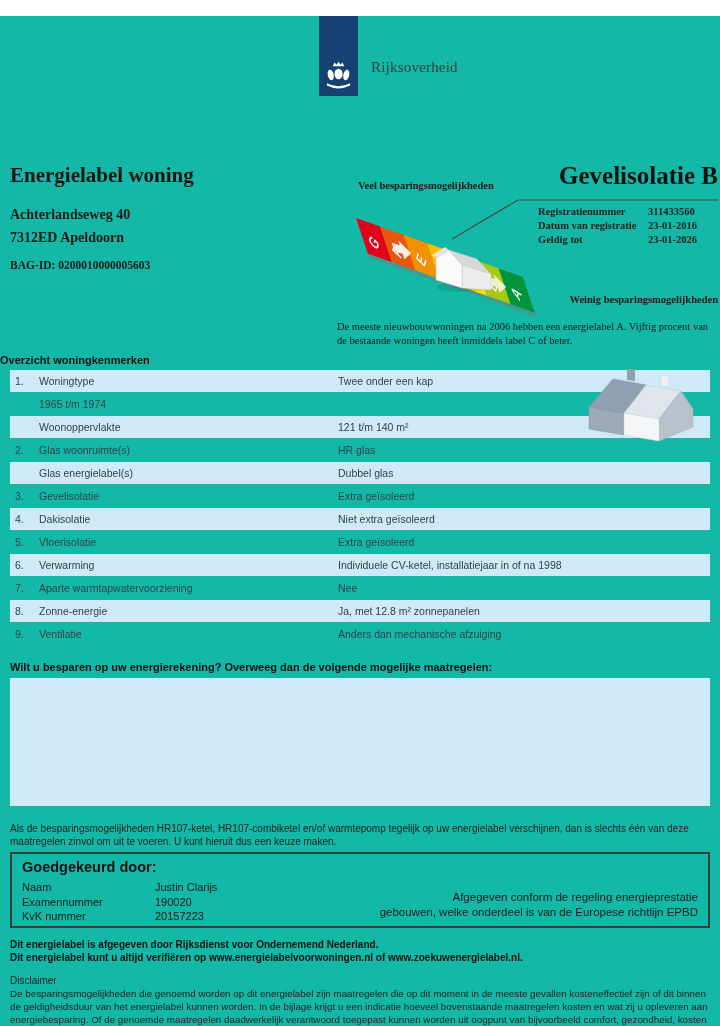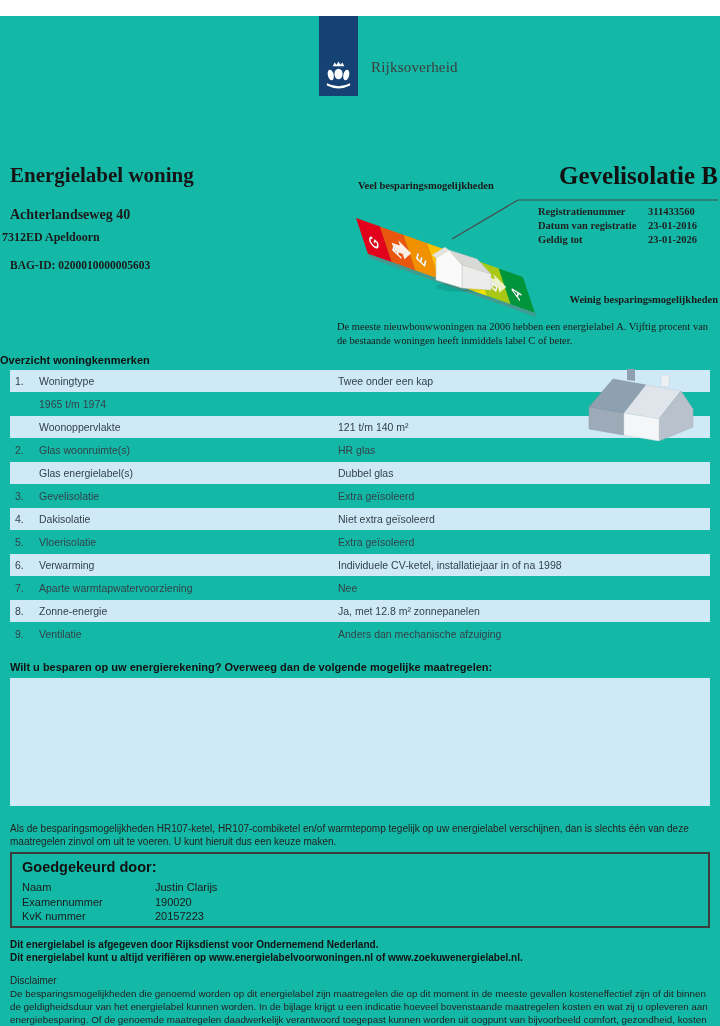--- a/index.html
+++ b/index.html
@@ -9,21 +9,21 @@
 
   
   .logo-rect{position:absolute;left:319px;top:0;width:39px;height:80px;background:#154273;}
   .logo-crest{position:absolute;left:4px;top:42px;width:31px;height:34px;}
   .logo-wordmark{position:absolute;left:371px;top:43px;font-family:"Liberation Serif",serif;
                  font-size:15px;color:#3d3d3d;letter-spacing:.2px;}
 
   
   .title{left:10px;top:147px;font-family:"Liberation Serif",serif;font-weight:bold;font-size:21px;color:#151515;}
   .addr1{left:10px;top:191px;font-family:"Liberation Serif",serif;font-weight:bold;font-size:14px;color:#1a1a1a;}
-  .addr2{left:2px;top:214px;font-family:"Liberation Serif",serif;font-weight:bold;font-size:12px;color:#1a1a1a;}
+  .addr2{left:10px;top:214px;font-family:"Liberation Serif",serif;font-weight:bold;font-size:14px;color:#1a1a1a;}
   .bagid{left:10px;top:243px;font-family:"Liberation Serif",serif;font-weight:bold;font-size:11.5px;color:#1a1a1a;}
 
   
   .caption-top{left:358px;top:164px;font-family:"Liberation Serif",serif;font-weight:bold;font-size:10.5px;color:#1a1a1a;}
   .caption-bottom{left:500px;top:278px;width:218px;text-align:right;font-family:"Liberation Serif",serif;
                   font-weight:bold;font-size:10.5px;color:#1a1a1a;}
   .label-heading{left:450px;top:146px;width:268px;text-align:right;font-family:"Liberation Serif",serif;
                  font-weight:bold;font-size:25px;color:#111;}
   .registration{left:538px;top:189px;font-family:"Liberation Serif",serif;font-size:10.5px;font-weight:bold;color:#1f1f1f;}
   .reg-row{display:flex;line-height:14px;}
@@ -241,20 +241,24 @@
       </div>
         <div class="approval-row">
         <span class="approval-label">Examennummer</span>
         <span class="approval-value">190020</span>
       </div>
         <div class="approval-row">
         <span class="approval-label">KvK nummer</span>
         <span class="approval-value">20157223</span>
       </div>
       </div>
+    <div class="conformity">
+      <div>Afgegeven conform de regeling energieprestatie</div>
+      <div>gebouwen, welke onderdeel is van de Europese richtlijn EPBD</div>
+    </div>
   </div>
 
   <div class="abs footer-line1">Dit energielabel is afgegeven door Rijksdienst voor Ondernemend Nederland.</div>
   <div class="abs footer-line2">Dit energielabel kunt u altijd verifiëren op www.energielabelvoorwoningen.nl of www.zoekuwenergielabel.nl.</div>
   <div class="abs disclaimer-heading">Disclaimer</div>
   <div class="abs disclaimer-text">De besparingsmogelijkheden die genoemd worden op dit energielabel zijn maatregelen die op dit moment in de meeste gevallen kosteneffectief zijn of dit binnen de geldigheidsduur van het energielabel kunnen worden. In de bijlage krijgt u een indicatie hoeveel bovenstaande maatregelen kosten en wat zij u opleveren aan energiebesparing. Of de genoemde maatregelen daadwerkelijk verantwoord toegepast kunnen worden uit oogpunt van bijvoorbeeld comfort, gezondheid, kosten e.d. is afhankelijk van de huidige specifieke eigenschappen van uw woning. Er kunnen daarom geen rechten worden ontleend aan deze informatie. U wordt altijd geadviseerd om hiervoor professioneel advies in te winnen.</div>
 
 </div>
 
 </body></html>

